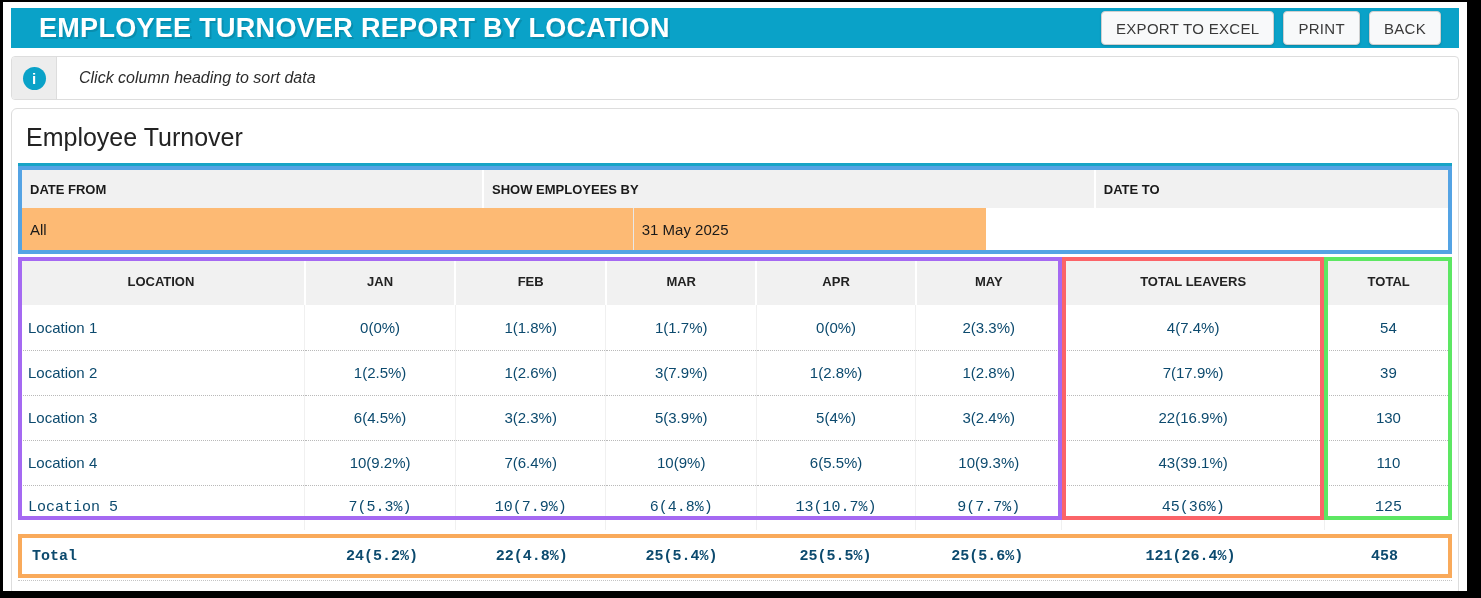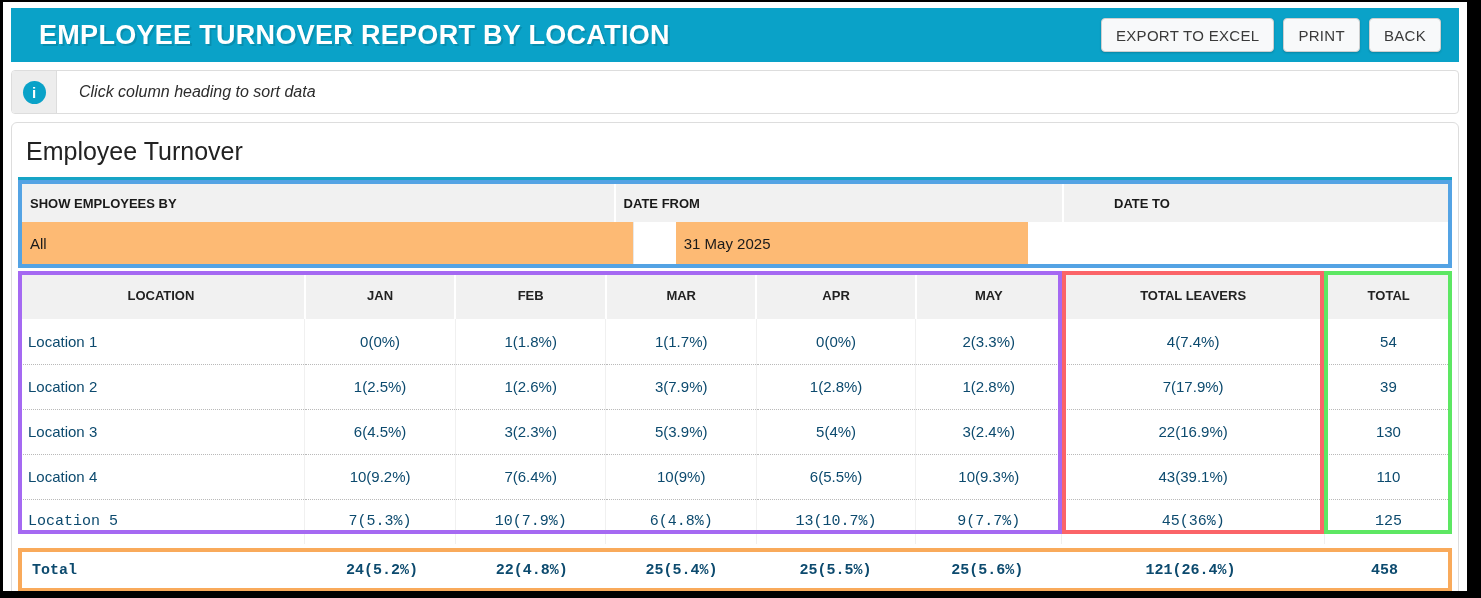--- a/index.html
+++ b/index.html
@@ -4,21 +4,21 @@
 <style>
   * { box-sizing: border-box; margin: 0; padding: 0; }
   html, body { background: #555; }
   body { font-family: "Liberation Sans", sans-serif; color: #1a1a1a; }
 
   .screen { position: relative; width: 1481px; height: 598px; background: #000; }
   .page   { position: absolute; top: 2px; left: 3px; right: 14px; bottom: 7px;
             background: #fff; overflow: hidden; }
 
   
-  .topbar { margin: 6px 8px 0 8px; height: 54px; background: #0aa2c8;
+  .topbar { margin: 6px 8px 0 8px; height: 40px; background: #0aa2c8;
             display: flex; align-items: center; padding: 0 18px 0 28px; }
   .topbar h1 { color: #fff; font-size: 27px; font-weight: 800; letter-spacing: .3px;
                text-shadow: 2px 2px 0 rgba(0,0,0,.12); white-space: nowrap; }
   .topbar .actions { margin-left: auto; display: flex; }
   .topbar button { margin-left: 9px; height: 34px; padding: 0 14px;
                    background: #f8f9fa; border: 1px solid #cfcfcf; border-radius: 4px;
                    font-family: "Liberation Sans", sans-serif; font-size: 15px; color: #3a3a3a;
                    letter-spacing: .3px; box-shadow: 0 1px 2px rgba(0,0,0,.18); cursor: pointer; }
 
   
@@ -39,21 +39,21 @@
                  border-bottom: 3px solid #17a4c6; }
 
   
   .filterbox { border: 4px solid #54a3e4; }
   .f-row { display: flex; }
   .f-row.head { background: #f1f1f1; }
   .f-cell { padding: 0 8px; display: flex; align-items: center; height: 38px; }
   .f-row.vals .f-cell { height: 42px; background: #fdba74; font-size: 15px; }
   .f-row.head .f-cell { font-size: 13px; font-weight: 700; border-right: 2px solid #fff; }
   .f-row.vals .f-cell { border-right: 1px solid #e8e8e8; }
-  .f-cell:last-child { border-right: none !important; margin-left: 42px; }
+  .f-cell:last-child { border-right: none !important; }
   .fc1 { width: 42.9%; } .fc2 { width: 32.4%; } .fc3 { width: 24.7%; }
 
   
   .table-wrap { position: relative; margin-top: 3px; }
   table { width: 100%; border-collapse: collapse; table-layout: fixed; }
   col.c1 { width: 20%; }   col.c2 { width: 10.5%; } col.c3 { width: 10.5%; }
   col.c4 { width: 10.5%; } col.c5 { width: 11.1%; } col.c6 { width: 10.2%; }
   col.c7 { width: 18.3%; } col.c8 { width: 8.9%; }
 
   th { height: 48px; background: #f1f1f1; font-size: 13px; font-weight: 700; color: #222;
@@ -96,22 +96,22 @@
         <span class="info-icon">i</span>
       </div>
       <div class="info-text">Click column heading to sort data</div>
     </div>
 
     <div class="panel">
       <div class="panel-title">Employee Turnover</div>
 
       <div class="filterbox">
         <div class="f-row head">
+          <div class="f-cell fc2">DATE FROM</div>
           <div class="f-cell fc1">SHOW EMPLOYEES BY</div>
-          <div class="f-cell fc2">DATE FROM</div>
           <div class="f-cell fc3">DATE TO</div>
         </div>
         <div class="f-row vals">
           <div class="f-cell fc1">All</div>
           <div class="f-cell fc3">31 May 2025</div>
         </div>
       </div>
 
       <div class="table-wrap">
         <table>

